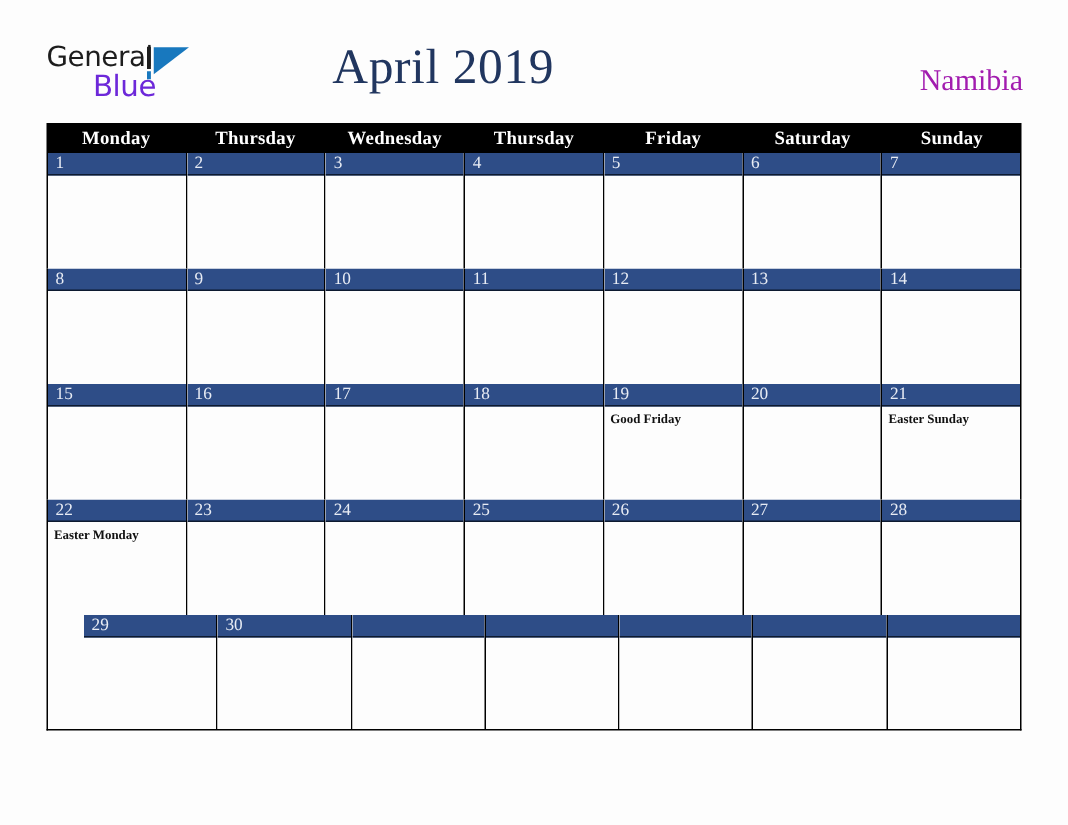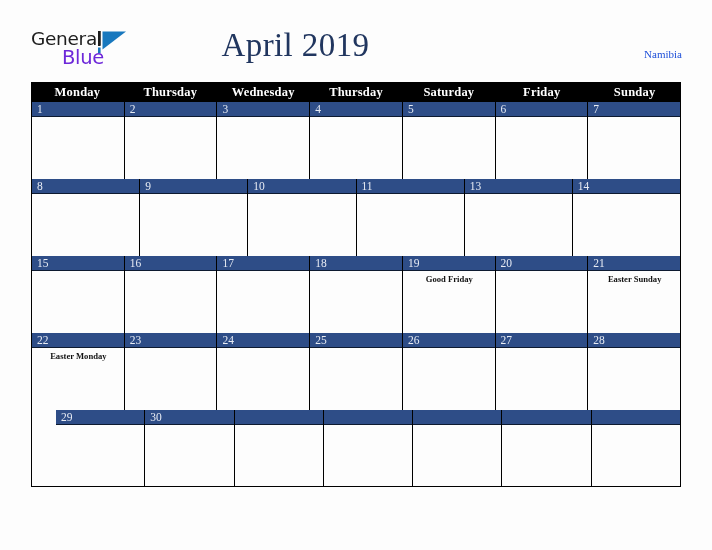--- a/index.html
+++ b/index.html
@@ -73,22 +73,22 @@
     color: #21365f;
     letter-spacing: 0.4px;
     line-height: 38px;
   }
 
   .country-label {
     position: absolute;
     right: 30px;
     top: 44px;
     font-family: "Liberation Serif", serif;
-    font-size: 11px;
-    color: #1d4ed8;
+    font-size: 20px;
+    color: #a21caf;
     line-height: 20px;
     white-space: nowrap;
     text-align: center;
   }
 
   
   .calendar {
     position: absolute;
     left: 31px;
     top: 82px;
@@ -150,21 +150,20 @@
     left: 5px;
     top: 0px;
     font-family: "Liberation Serif", serif;
     font-size: 11.5px;
     color: #e8ecf4;
     line-height: 14px;
   }
 
   .day-events {
     padding: 3px 3px 0 4px;
-    text-align: center;
   }
   .event {
     font-family: "Liberation Serif", serif;
     font-weight: bold;
     font-size: 8.6px;
     color: #111111;
     line-height: 11px;
     white-space: nowrap;
   }
 </style>
@@ -190,22 +189,22 @@
   <div class="country-label">Namibia</div>
 
 </div>
 
 <div class="calendar">
   <div class="dow-row" id="dow-row">
       <div class="dow-cell">Monday</div>
       <div class="dow-cell">Thursday</div>
       <div class="dow-cell">Wednesday</div>
       <div class="dow-cell">Thursday</div>
+      <div class="dow-cell">Friday</div>
       <div class="dow-cell">Saturday</div>
-      <div class="dow-cell">Friday</div>
       <div class="dow-cell">Sunday</div>
     </div>
   <div id="weeks-container">
       <div class="week-row">
         <div class="day-cell">
           <div class="day-bar">
             <span class="day-num">1</span>
           </div>
           <div class="day-events"></div>
         </div>
@@ -266,20 +265,26 @@
           <div class="day-events"></div>
         </div>
         <div class="day-cell">
           <div class="day-bar">
             <span class="day-num">11</span>
           </div>
           <div class="day-events"></div>
         </div>
         <div class="day-cell">
           <div class="day-bar">
+            <span class="day-num">12</span>
+          </div>
+          <div class="day-events"></div>
+        </div>
+        <div class="day-cell">
+          <div class="day-bar">
             <span class="day-num">13</span>
           </div>
           <div class="day-events"></div>
         </div>
         <div class="day-cell">
           <div class="day-bar">
             <span class="day-num">14</span>
           </div>
           <div class="day-events"></div>
         </div>

